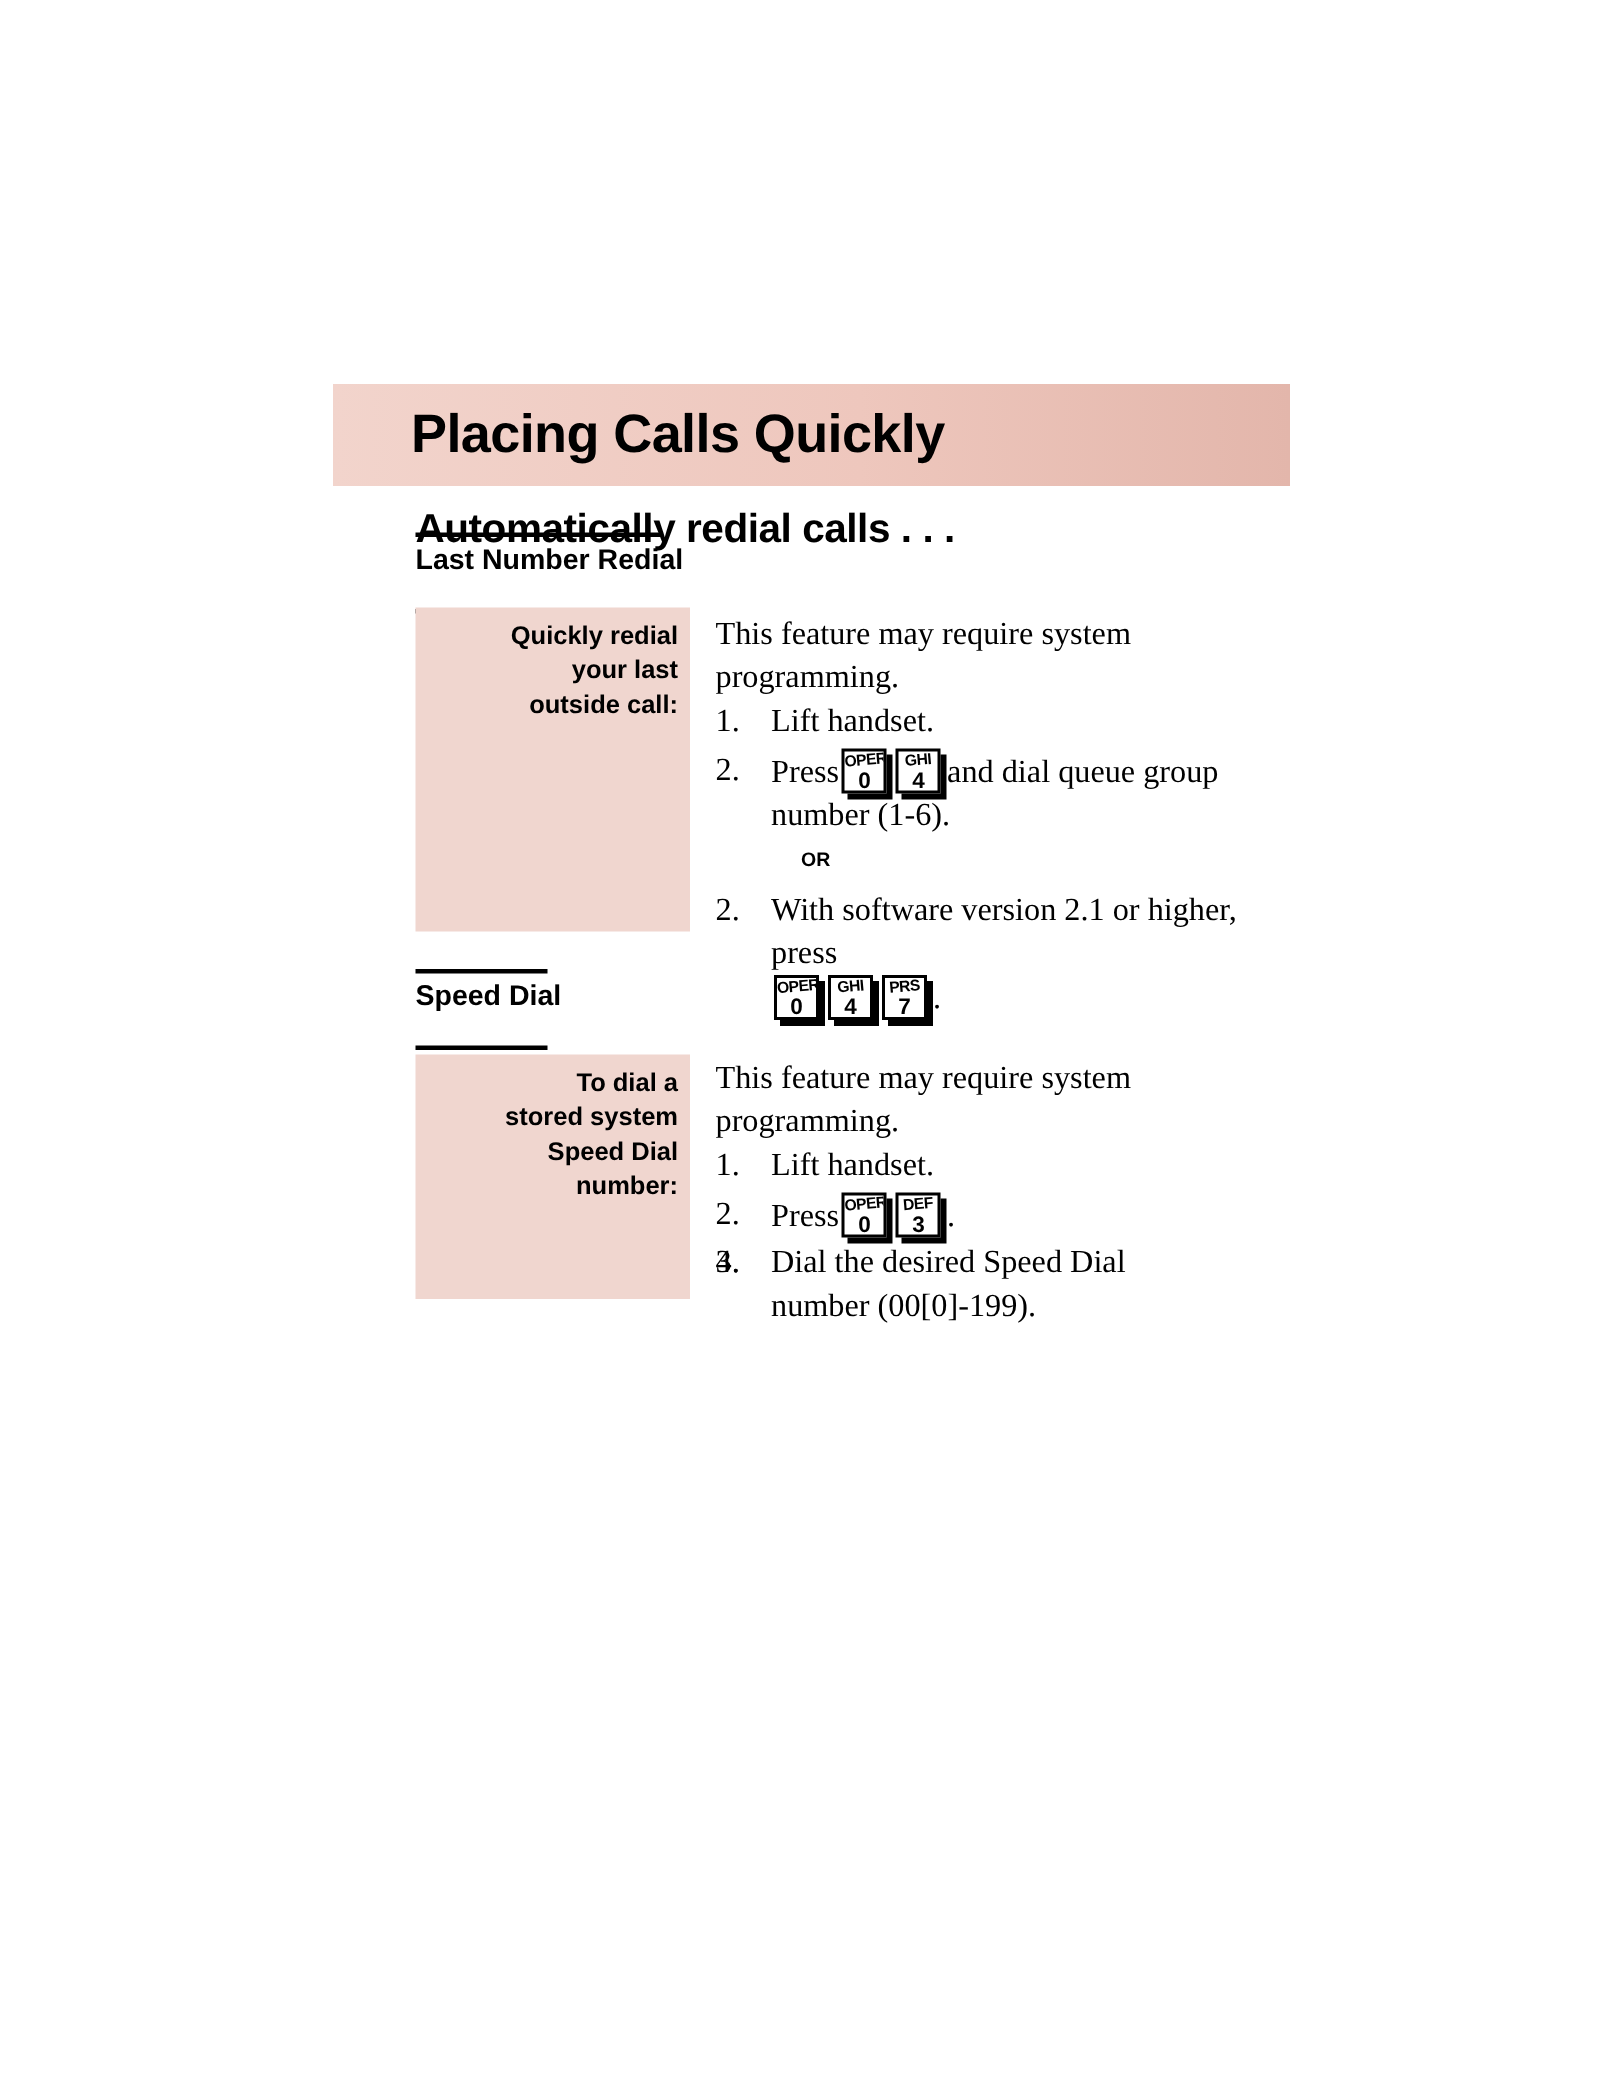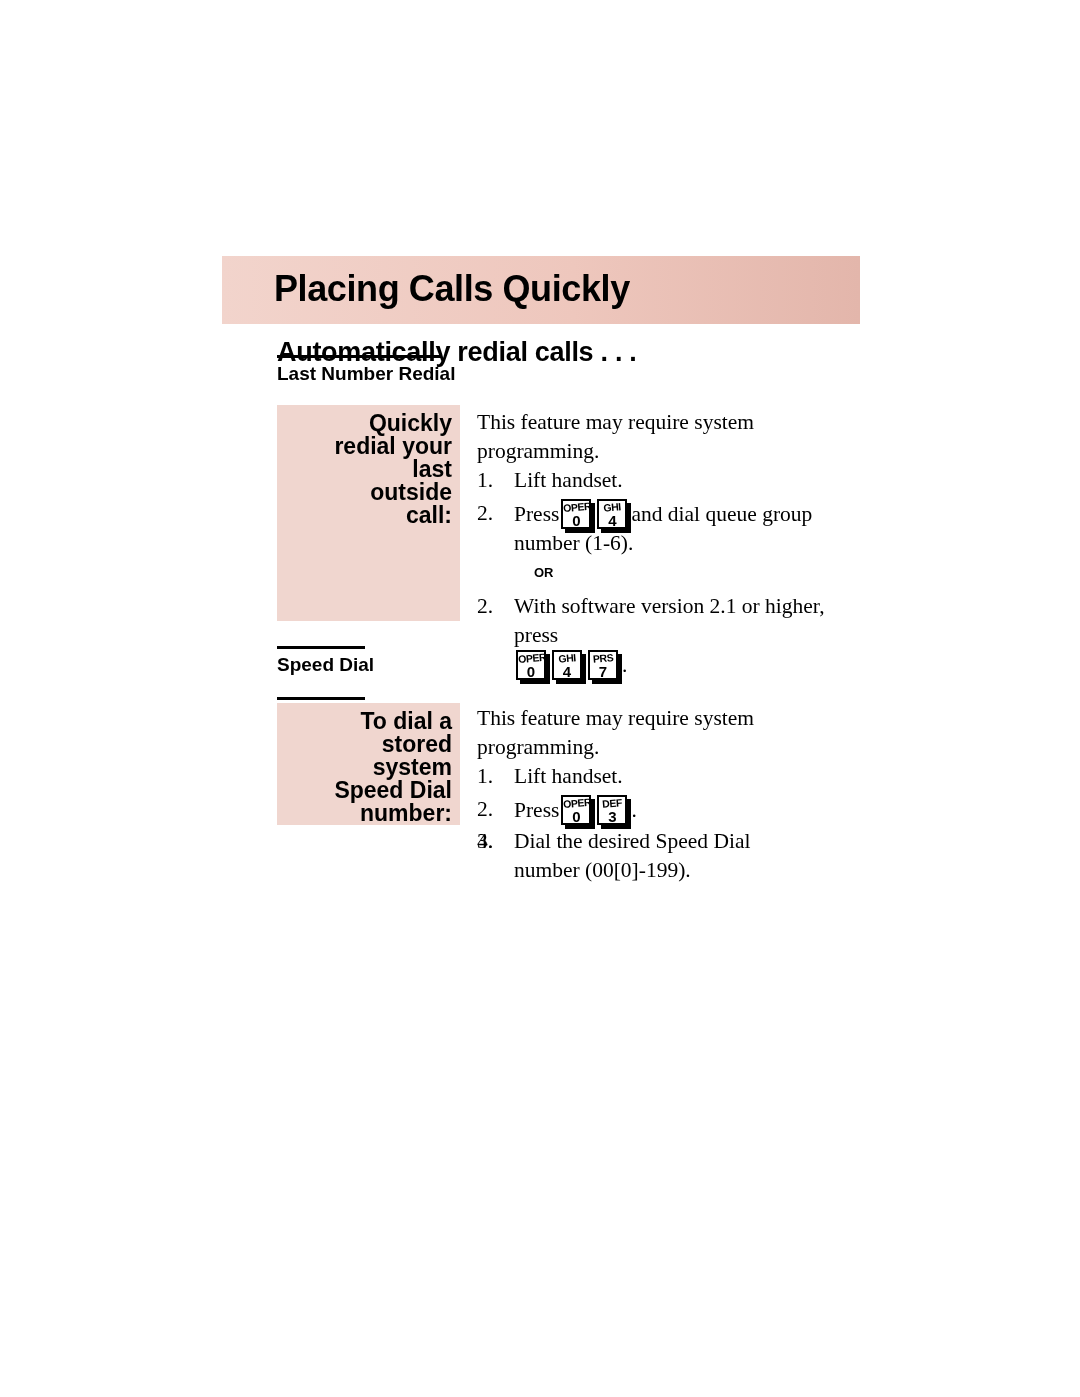--- a/index.html
+++ b/index.html
@@ -78,21 +78,21 @@
 
   .block-side {
     position: absolute;
     left: 0;
     top: 0;
     background: #f0d6cf;
   }
   .block-side-label {
     font-family: "Liberation Sans", sans-serif;
     font-weight: bold;
-    font-size: 23px;
+    font-size: 17px;
     line-height: 23px;
     text-align: right;
     padding: 7px 8px 0 10px;
     white-space: pre-line;
     margin-left: 44px;
   }
 
   .block-body {
     position: absolute;
     font-size: 21.5px;
@@ -240,21 +240,21 @@
   </div>
 </div>
 
 <div class="subsection" id="sub-speed-dial">
   <div class="rule-top"></div>
   <div class="sub-label">Speed Dial</div>
   <div class="rule-bottom"></div>
 </div>
 
 <div class="block" style="left:277px; top:703px; width:595px; height:163px;">
-  <div class="block-side" style="width:183px; height:122px;">
+  <div class="block-side" style="width:183px; height:163px;">
     <div class="block-side-label">To dial a stored system
 Speed Dial number:</div>
   </div>
 
   <div class="block-body" style="left:200px; top:1px; width:395px;">
     <p class="intro">This feature may require system programming.</p>
 
     <ol class="steps">
       <li>
         <span class="num">1.</span><span>Lift handset.</span>

